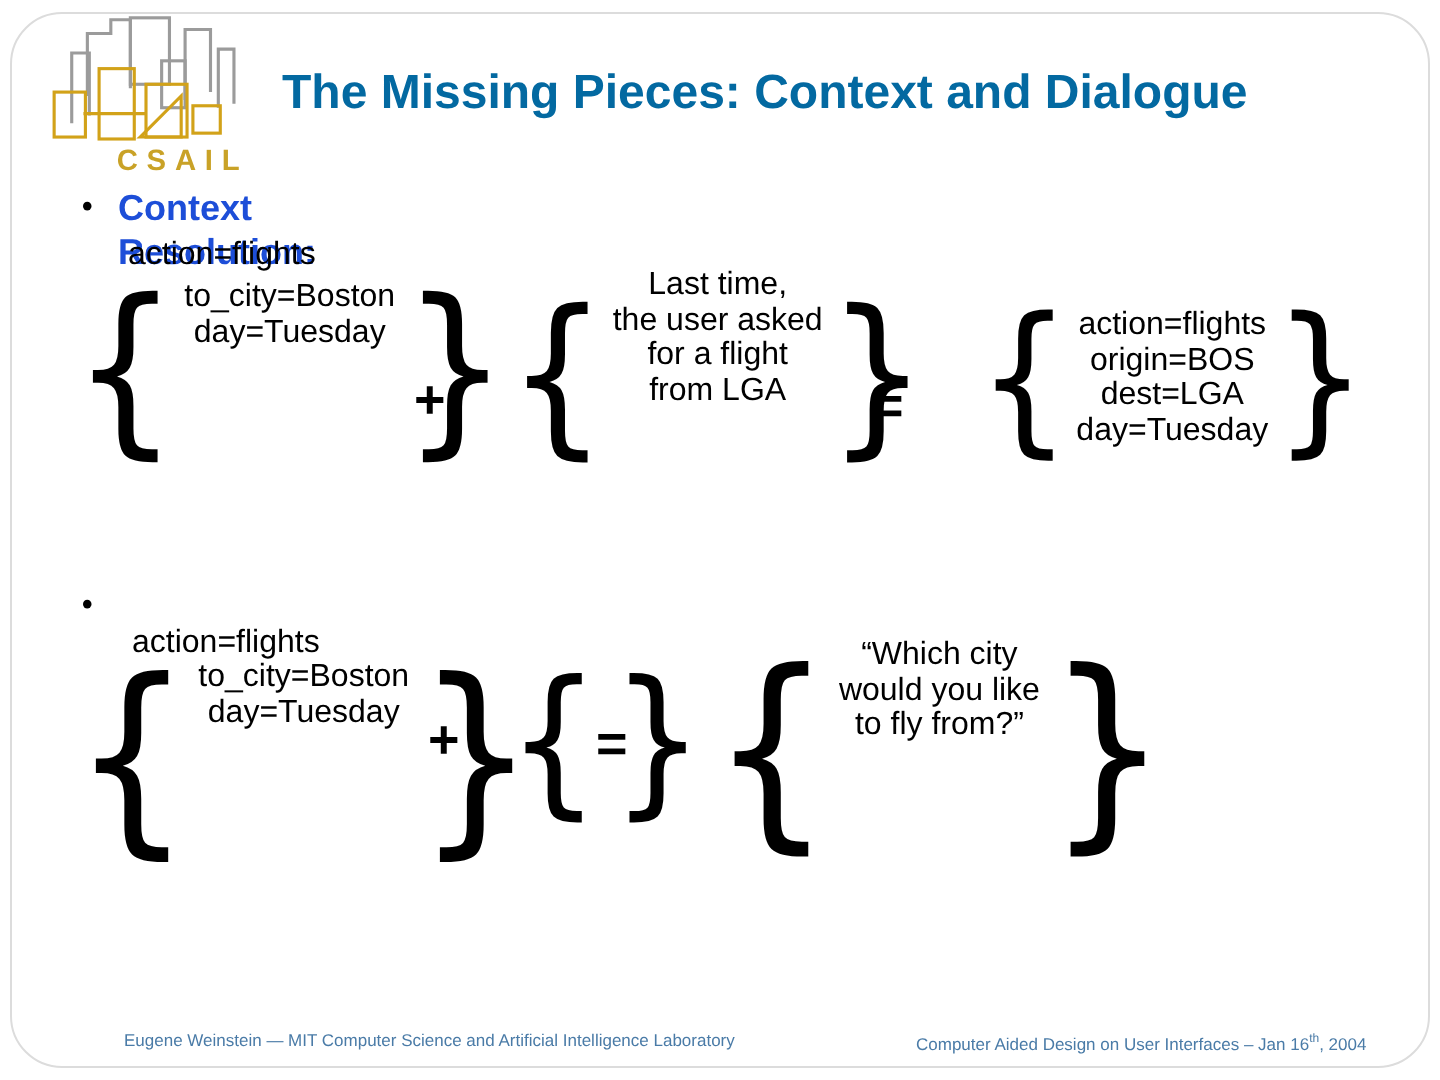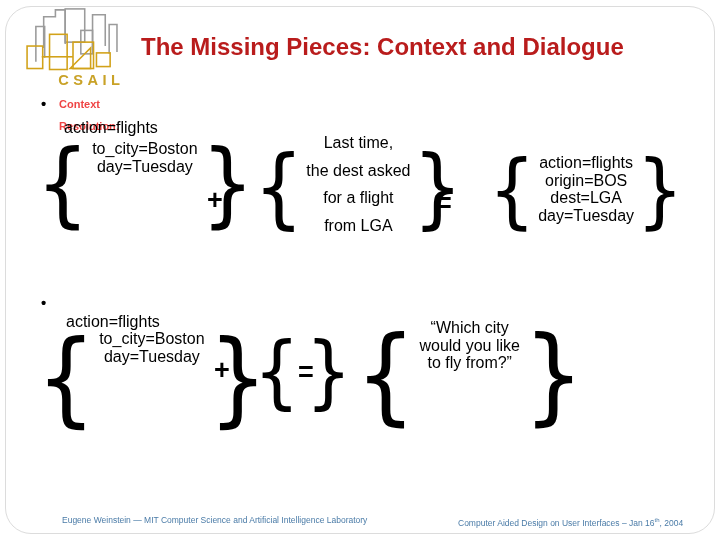--- a/index.html
+++ b/index.html
@@ -7,25 +7,25 @@
     position:relative; width:720px; height:540px; background:#ffffff;
     overflow:hidden; font-family:"Liberation Sans", sans-serif; color:#000;
   }
   .slide-frame {
     position:absolute; left:5px; top:6px; right:5px; bottom:6px;
     border:1.5px solid #dcdcdc; border-radius:26px; pointer-events:none;
   }
   .logo { position:absolute; left:14px; top:5px; }
   .page-title {
     position:absolute; left:141px; top:33px; width:560px;
-    font-size:24px; font-weight:bold; color:#b91c1c; letter-spacing:0px;
+    font-size:24px; font-weight:bold; color:#0369a1; letter-spacing:0px;
   }
   .bullet-dot { position:absolute; font-size:15px; font-weight:bold; color:#000; }
   .section-heading {
-    position:absolute; font-size:11px; font-weight:bold; color:#ef4444; line-height:22px;
+    position:absolute; font-size:18px; font-weight:bold; color:#1d4ed8; line-height:22px;
   }
   .section-heading span { display:block; }
   .plain-line { position:absolute; font-size:16px; color:#000; white-space:nowrap; }
   .bgroup { position:absolute; display:flex; align-items:stretch; }
   .brace {
     flex:0 0 auto; line-height:1; color:#000;
     font-family:"DejaVu Sans", sans-serif; display:inline-block; transform:scaleX(0.9);
   }
   .bcontent {
     flex:1 1 auto; display:flex; flex-direction:column; align-items:center;
@@ -80,23 +80,23 @@
       <span>to_city=Boston</span>
       <span>day=Tuesday</span>
     </div>
     <span class="brace" style="font-size:93px;">}</span>
   </div>
 
   <span class="op" style="left:207px; top:185px;">+</span>
 
   <div class="bgroup" style="left:251px; top:144px; width:178px; height:92px;">
     <span class="brace" style="font-size:87px;">{</span>
-    <div class="bcontent" style="margin-top:-10px;gap:10px;">
+    <div class="bcontent" style="margin-top:-10px;">
       <span>Last time,</span>
-      <span>the dest asked</span>
+      <span>the user asked</span>
       <span>for a flight</span>
       <span>from LGA</span>
     </div>
     <span class="brace" style="font-size:87px;">}</span>
   </div>
 
   <span class="op" style="left:436px; top:188px;">=</span>
 
   <div class="bgroup" style="left:486px; top:149px; width:170px; height:87px;">
     <span class="brace" style="font-size:82px;">{</span>

